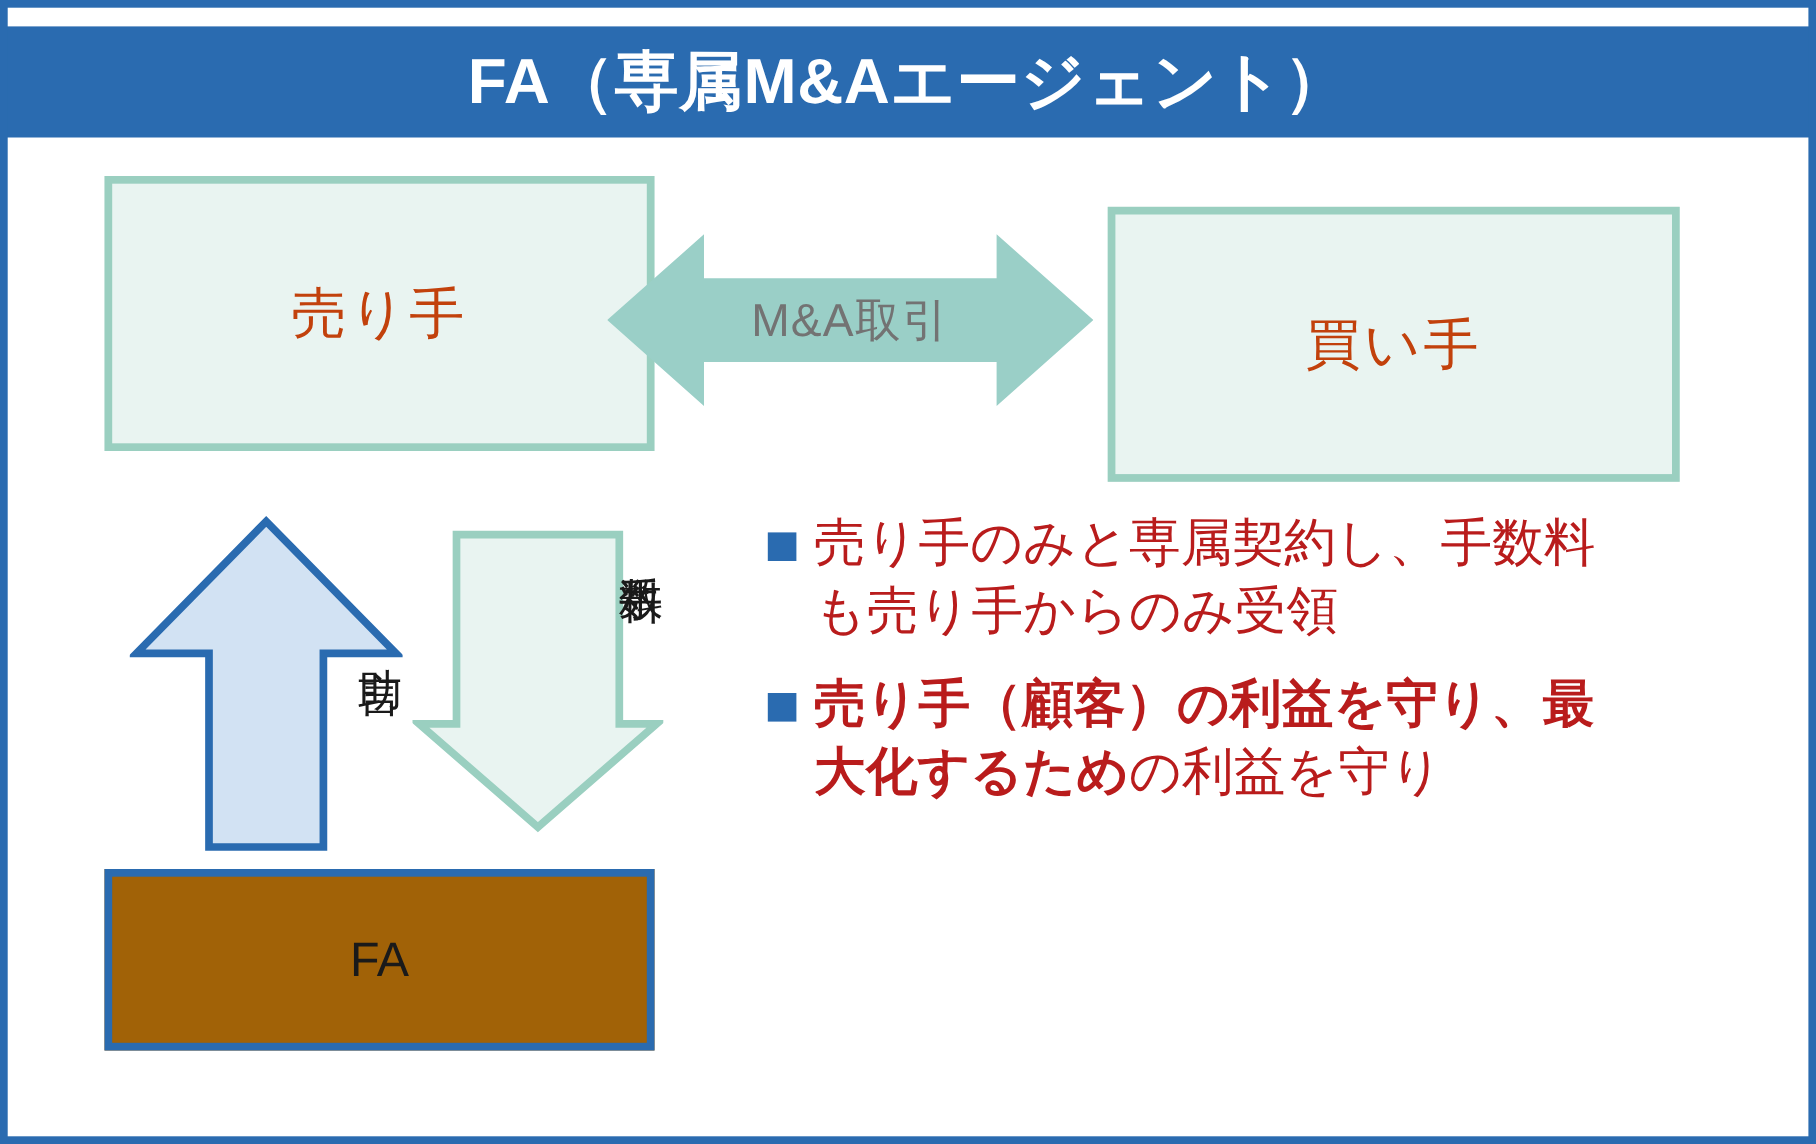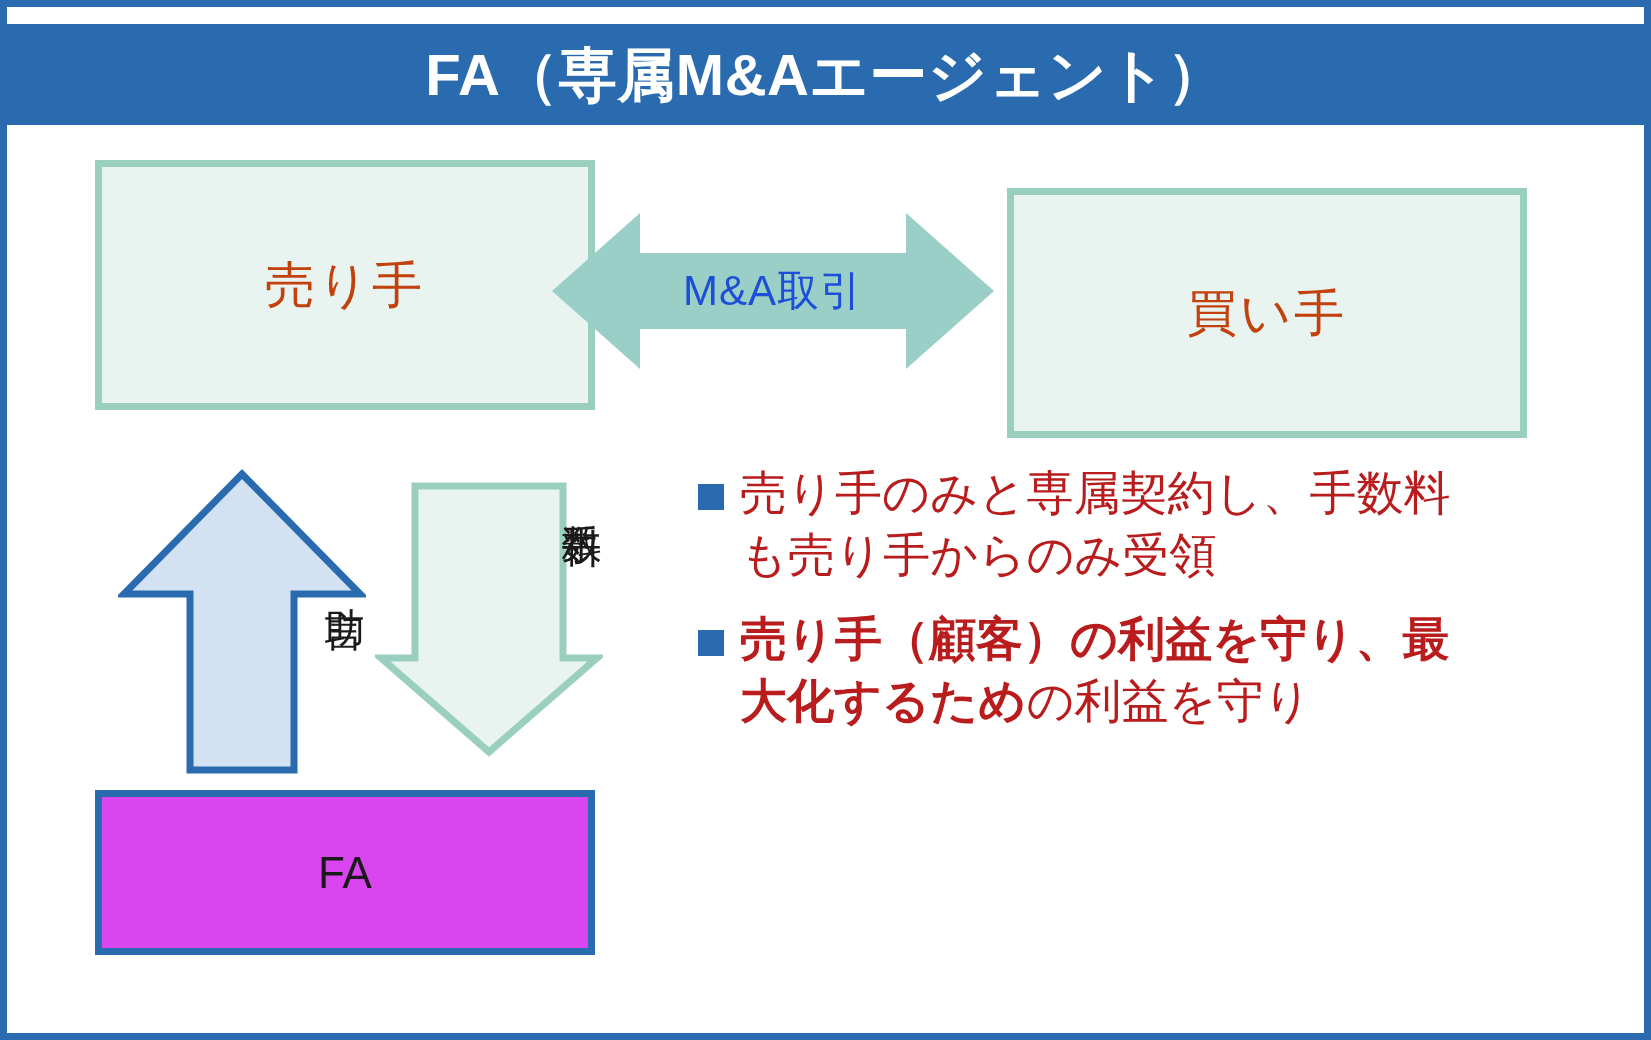--- a/index.html
+++ b/index.html
@@ -82,21 +82,21 @@
   .ma-arrow-wrap svg { display: block; }
   .ma-arrow-label {
     position: absolute;
     left: 0;
     top: 0;
     width: 442px;
     height: 192px;
     display: flex;
     align-items: center;
     justify-content: center;
-    color: #1d4ed8;
+    color: #737373;
     font-size: 42px;
     letter-spacing: 1px;
     line-height: 1;
     pointer-events: none;
   }
 
   
   .v-arrow-wrap { position: absolute; }
   .v-arrow-wrap svg { display: block; }
   .v-arrow-label {
@@ -119,21 +119,21 @@
                      display: flex; justify-content: center; }
 
   
   #fa-box {
     position: absolute;
     left: 95px;
     top: 790px;
     width: 500px;
     height: 165px;
     box-sizing: border-box;
-    background: #d946ef;
+    background: #a16207;
     border: 7px solid #2a6bb0;
     display: flex;
     align-items: center;
     justify-content: center;
   }
   .fa-label {
     font-size: 44px;
     color: #1a1a1a;
     line-height: 1;
   }

